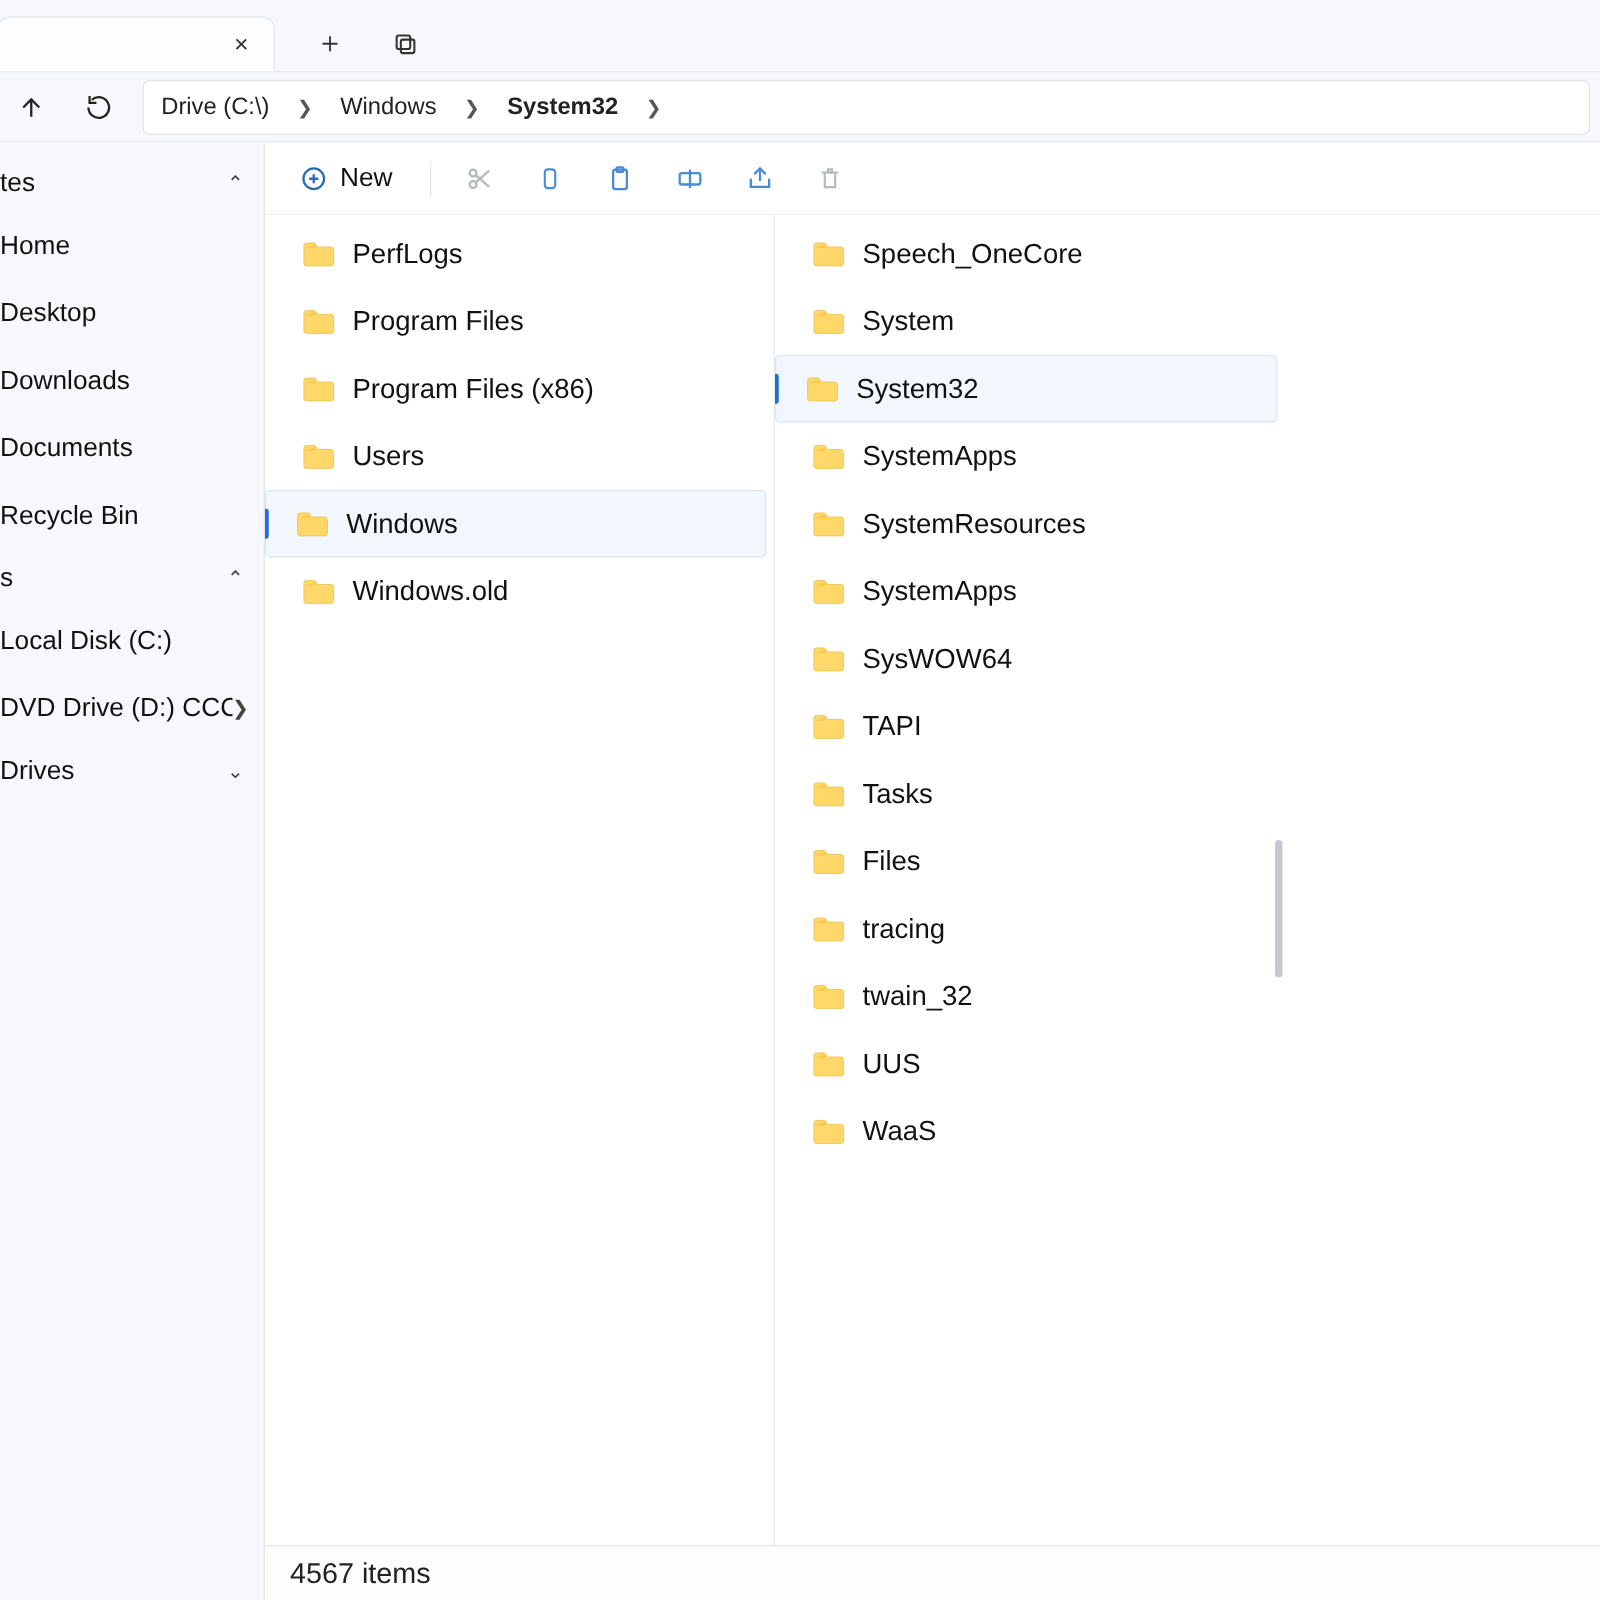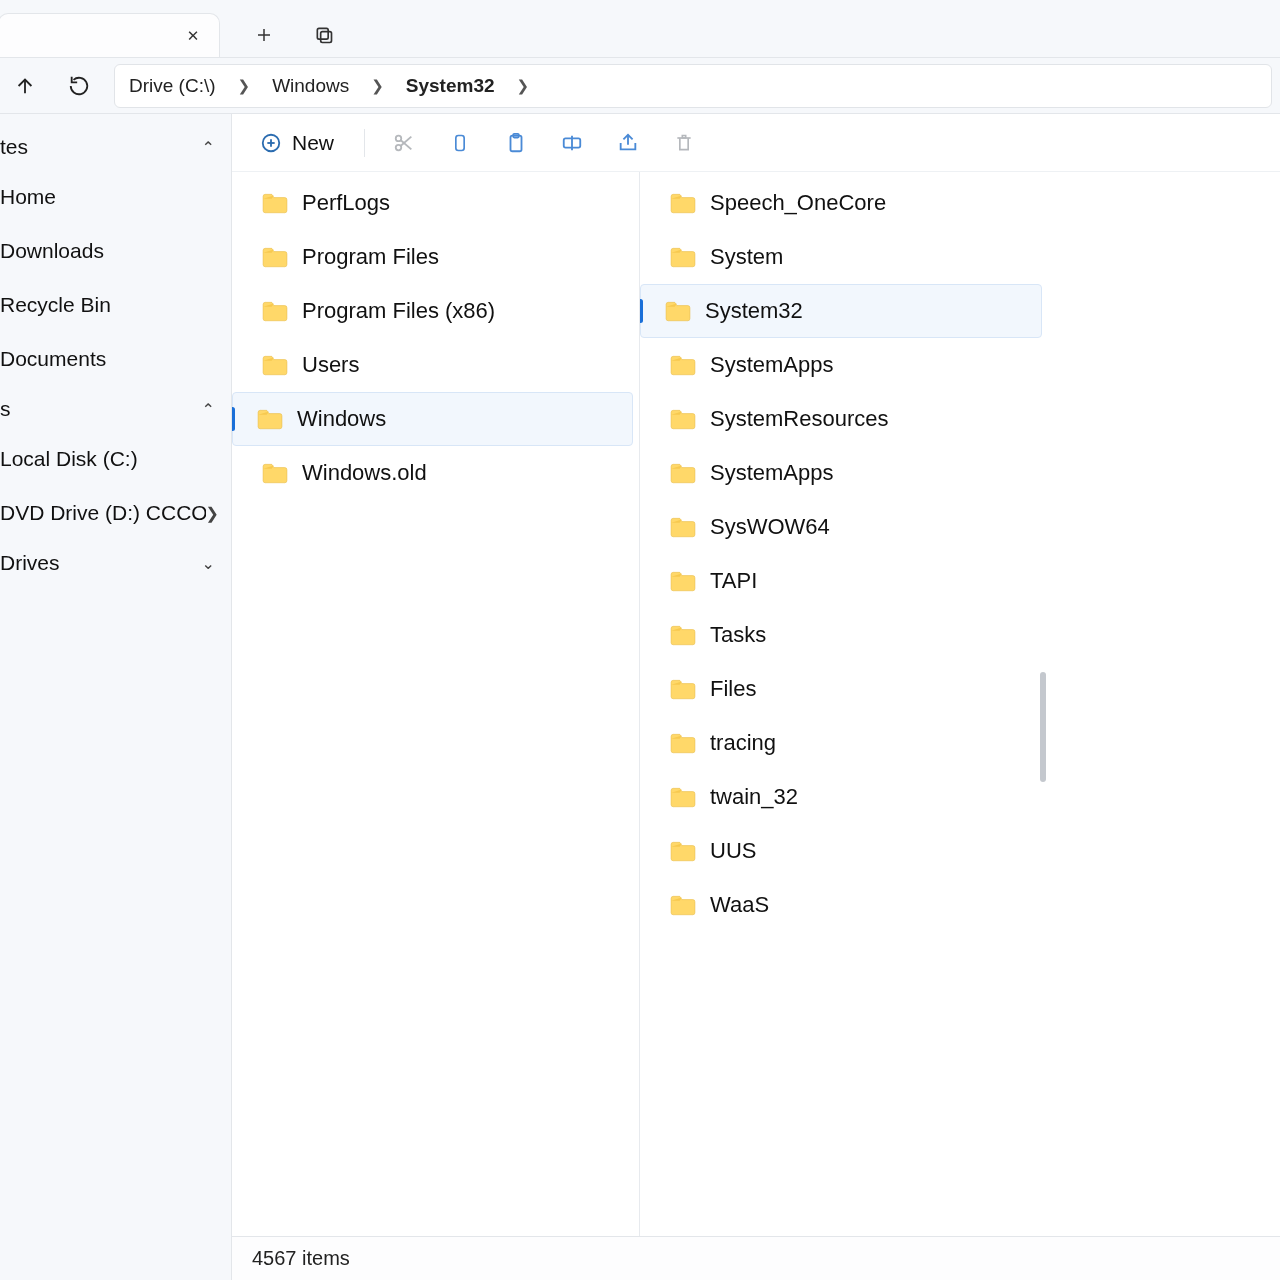--- a/index.html
+++ b/index.html
@@ -16,21 +16,21 @@
   
   .navbar { height: 56px; display: flex; align-items: center; gap: 16px; padding: 0 8px 0 6px; background: #f6f8fb; border-bottom: 1px solid #e3e6ea; }
   .navbtn { width: 38px; height: 38px; display: flex; align-items: center; justify-content: center; cursor: pointer; border-radius: 6px; }
   .breadcrumbs { flex: 1; height: 44px; border: 1px solid #e1e4e8; border-radius: 6px; background: #fff; display: flex; align-items: center; padding: 0 10px; gap: 12px; font-size: 19px; color: #222; }
   .crumb { display: flex; align-items: center; gap: 4px; padding: 4px 4px; cursor: pointer; }
   .crumb.current { font-weight: 600; }
   .chev { color: #555; font-size: 15px; padding: 0 6px; }
 
   
   .main { flex: 1; display: flex; overflow: hidden; background: #fdfdfe; }
-  .sidebar { width: 232px; border-right: 1px solid #e3e6ea; background: #f6f8fb; padding-top: 10px; font-size: 21px; }
+  .sidebar { width: 212px; border-right: 1px solid #e3e6ea; background: #f6f8fb; padding-top: 10px; font-size: 21px; }
   .side-header { height: 46px; display: flex; align-items: center; justify-content: space-between; padding: 0 16px 0 0; cursor: pointer; }
   .side-header .label { padding-left: 0; }
   .side-item { height: 54px; display: flex; align-items: center; padding-left: 0; cursor: pointer; justify-content: space-between; padding-right: 12px; }
   .side-item .label { overflow: hidden; white-space: nowrap; text-overflow: clip; }
   .chev-down, .chev-up { font-size: 16px; color: #444; }
 
   
   .filearea { flex: 1; display: flex; flex-direction: column; background: #fff; position: relative; }
   .toolbar { height: 58px; display: flex; align-items: center; gap: 22px; padding: 0 20px; border-bottom: 1px solid #eef1f4; }
   .newbtn { display: flex; align-items: center; gap: 10px; font-size: 21px; cursor: pointer; padding: 6px 8px; border-radius: 6px; }
@@ -42,21 +42,21 @@
   .columns { flex: 1; display: flex; overflow: hidden; position: relative; }
   .col { width: 408px; border-right: 1px solid #e7eaee; overflow-y: auto; padding-top: 4px; position: relative; }
   .col:last-child { width: 408px; border-right: none; }
   .folderrow { height: 54px; display: flex; align-items: center; gap: 14px; padding-left: 30px; padding-right: 10px; cursor: pointer; font-size: 22px; position: relative; text-align: center; }
   .folderrow.selected::before { content:""; position:absolute; left:-3px; top:14px; bottom:14px; width:5px; border-radius:3px; background:#1a6fd8; }
   .folderrow.selected { background: #f2f7fd; border: 1px solid #d8e6f7; border-radius: 4px; margin: 0 6px 0 0; padding-left: 24px; }
   .folder-icon { width: 26px; height: 22px; flex-shrink: 0; }
   .scroll-ind { position:absolute; right:2px; top:500px; width:6px; height:110px; background:#c4c8ce; border-radius:3px; }
 
   
-  .status { height: 44px; border-top: 1px solid #e3e6ea; display: flex; align-items: center; padding-left: 20px; font-size: 20px; background:#fdfdfe; color:#222; }
+  .status { height: 44px; border-top: 1px solid #e3e6ea; display: flex; align-items: center; padding-left: 20px; font-size: 23px; background:#fdfdfe; color:#222; }
 </style>
 </head>
 <body>
 
 <div class="tabstrip">
   <div class="tab">
     <div class="tab-close">
       <span style="font-size:15px;color:#333">✕</span>
     </div>
   </div>
@@ -111,27 +111,30 @@
   <div class="sidebar">
     <div class="side-header">
       <span class="label">tes</span>
       <span class="chev-up">⌃</span>
     </div>
     <div id="side1">
         <div class="side-item">
           <span class="label">Home</span>
         </div>
         <div class="side-item">
+          <span class="label">Desktop</span>
+        </div>
+        <div class="side-item">
           <span class="label">Downloads</span>
         </div>
         <div class="side-item">
+          <span class="label">Documents</span>
+        </div>
+        <div class="side-item">
           <span class="label">Recycle Bin</span>
-        </div>
-        <div class="side-item">
-          <span class="label">Documents</span>
         </div>
       </div>
     <div class="side-header">
       <span class="label">s</span>
       <span class="chev-up">⌃</span>
     </div>
     <div id="side2">
         <div class="side-item">
           <span class="label">Local Disk (C:)</span>
         </div>

